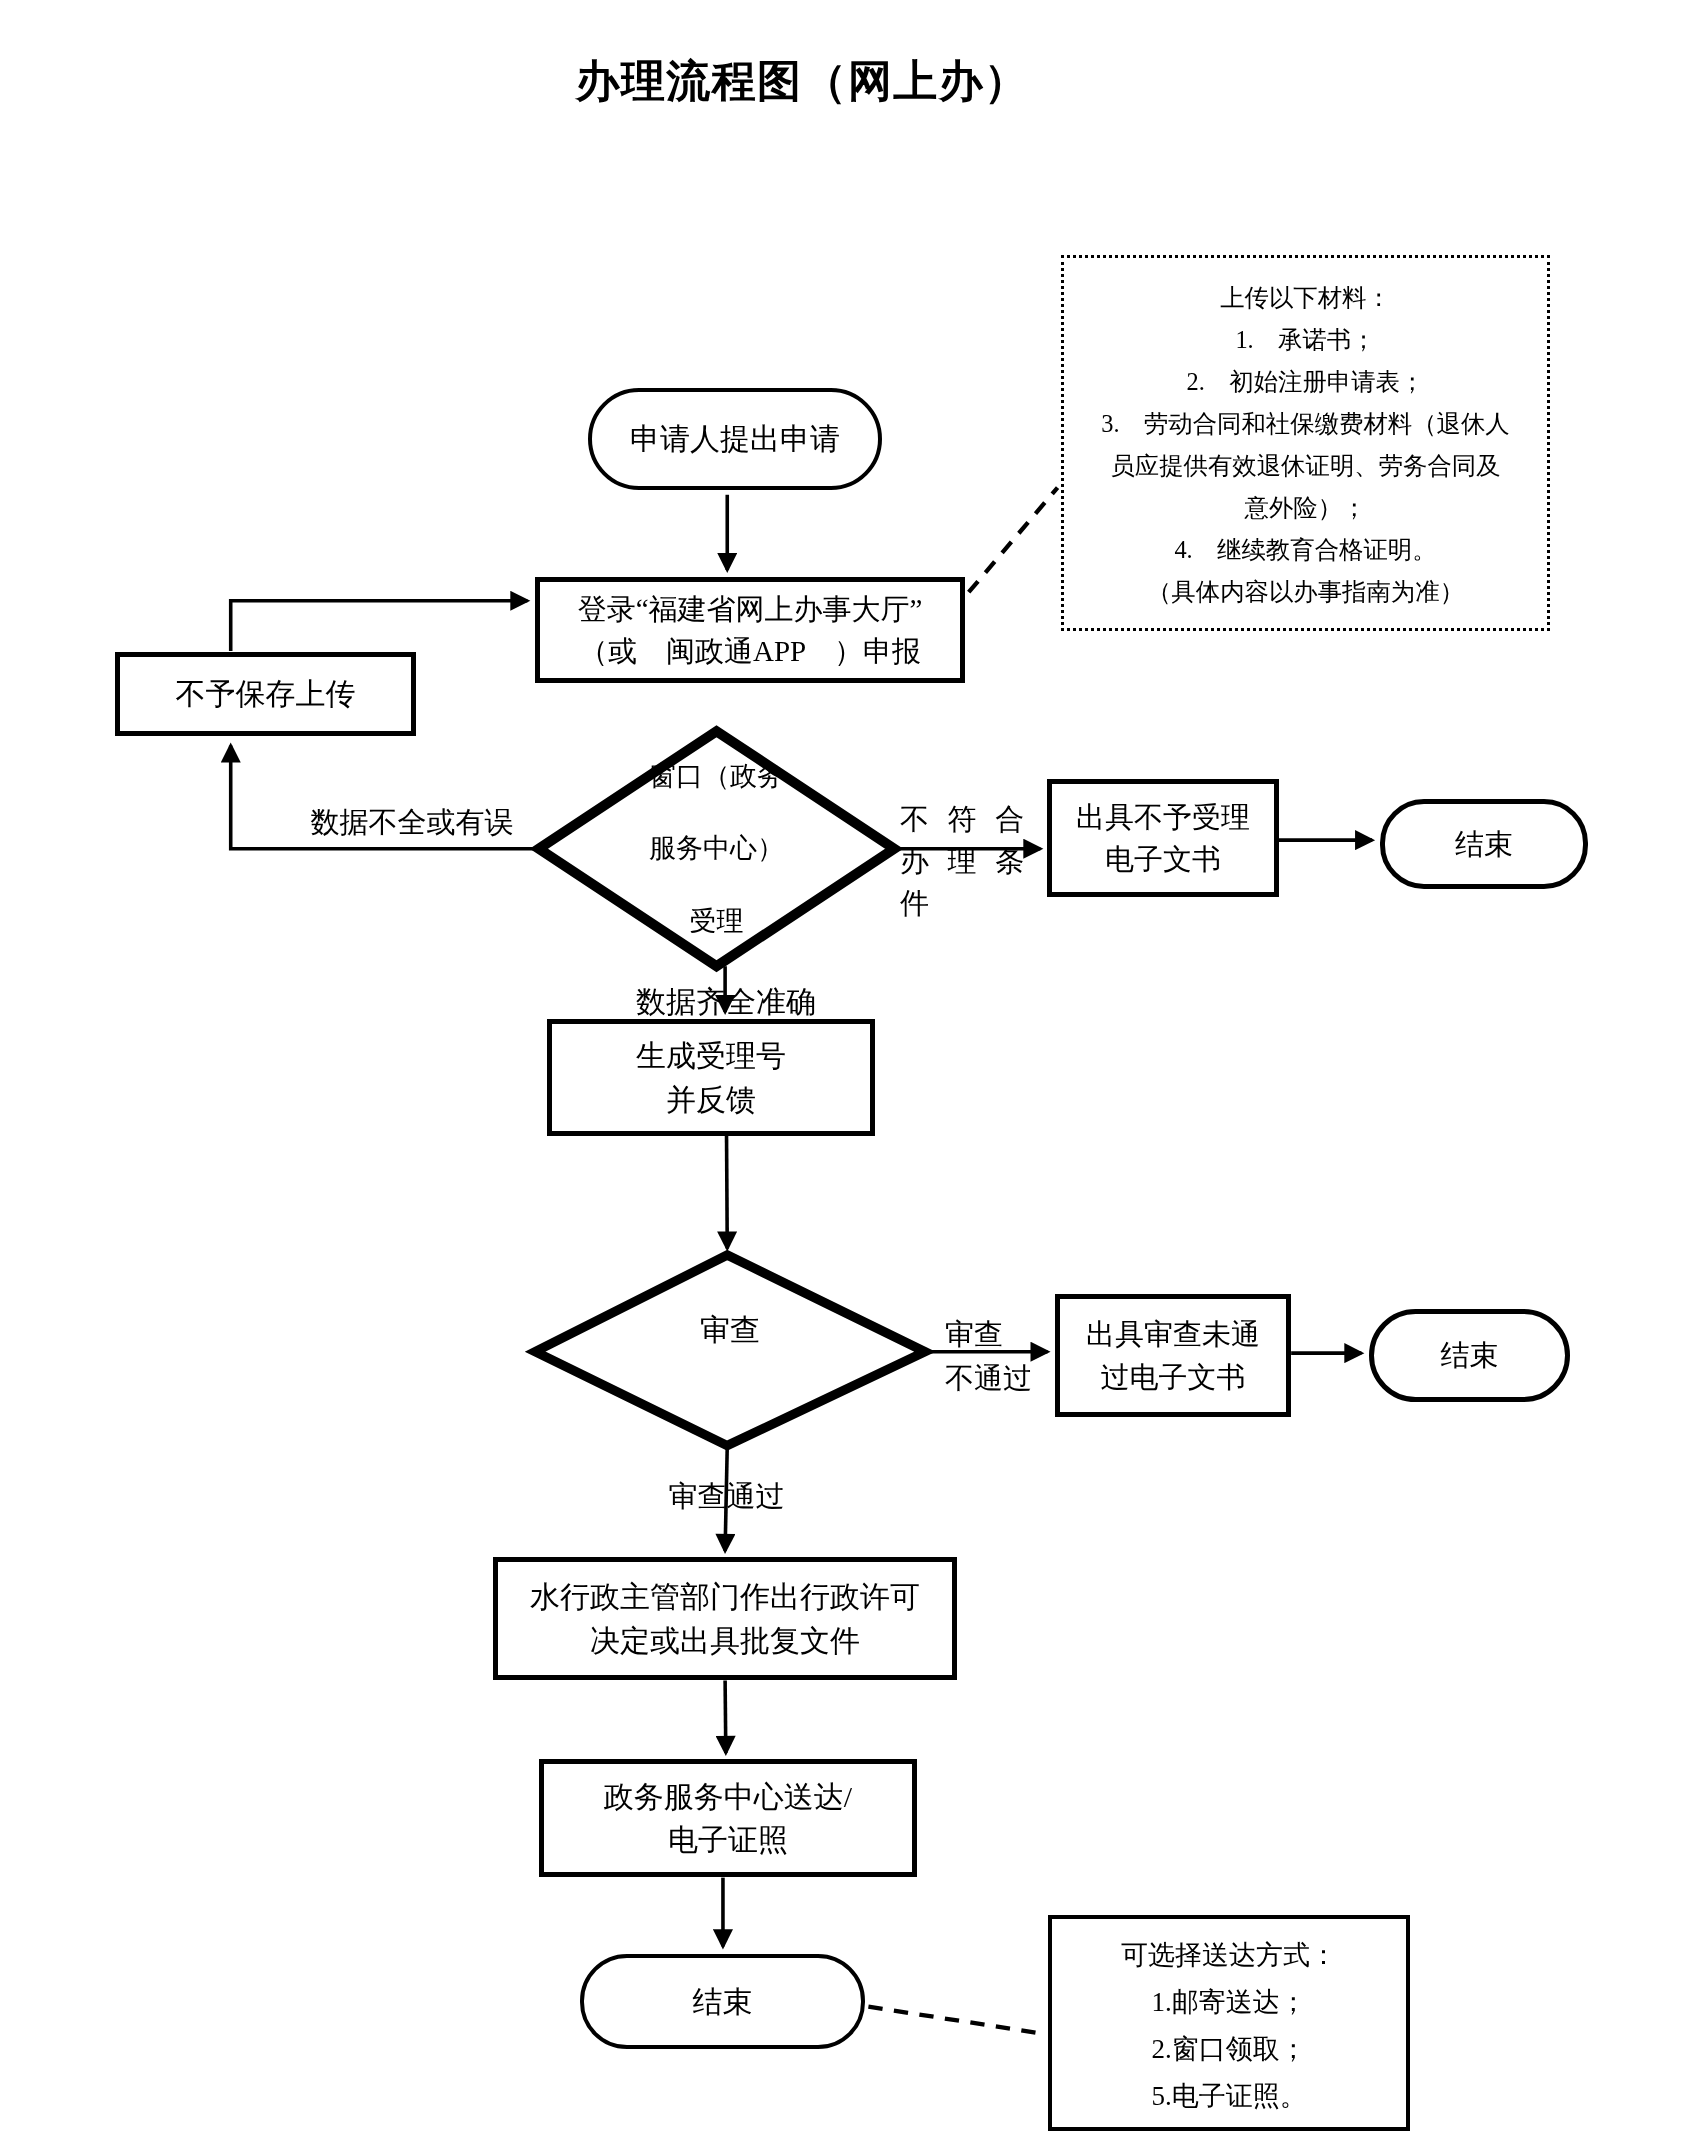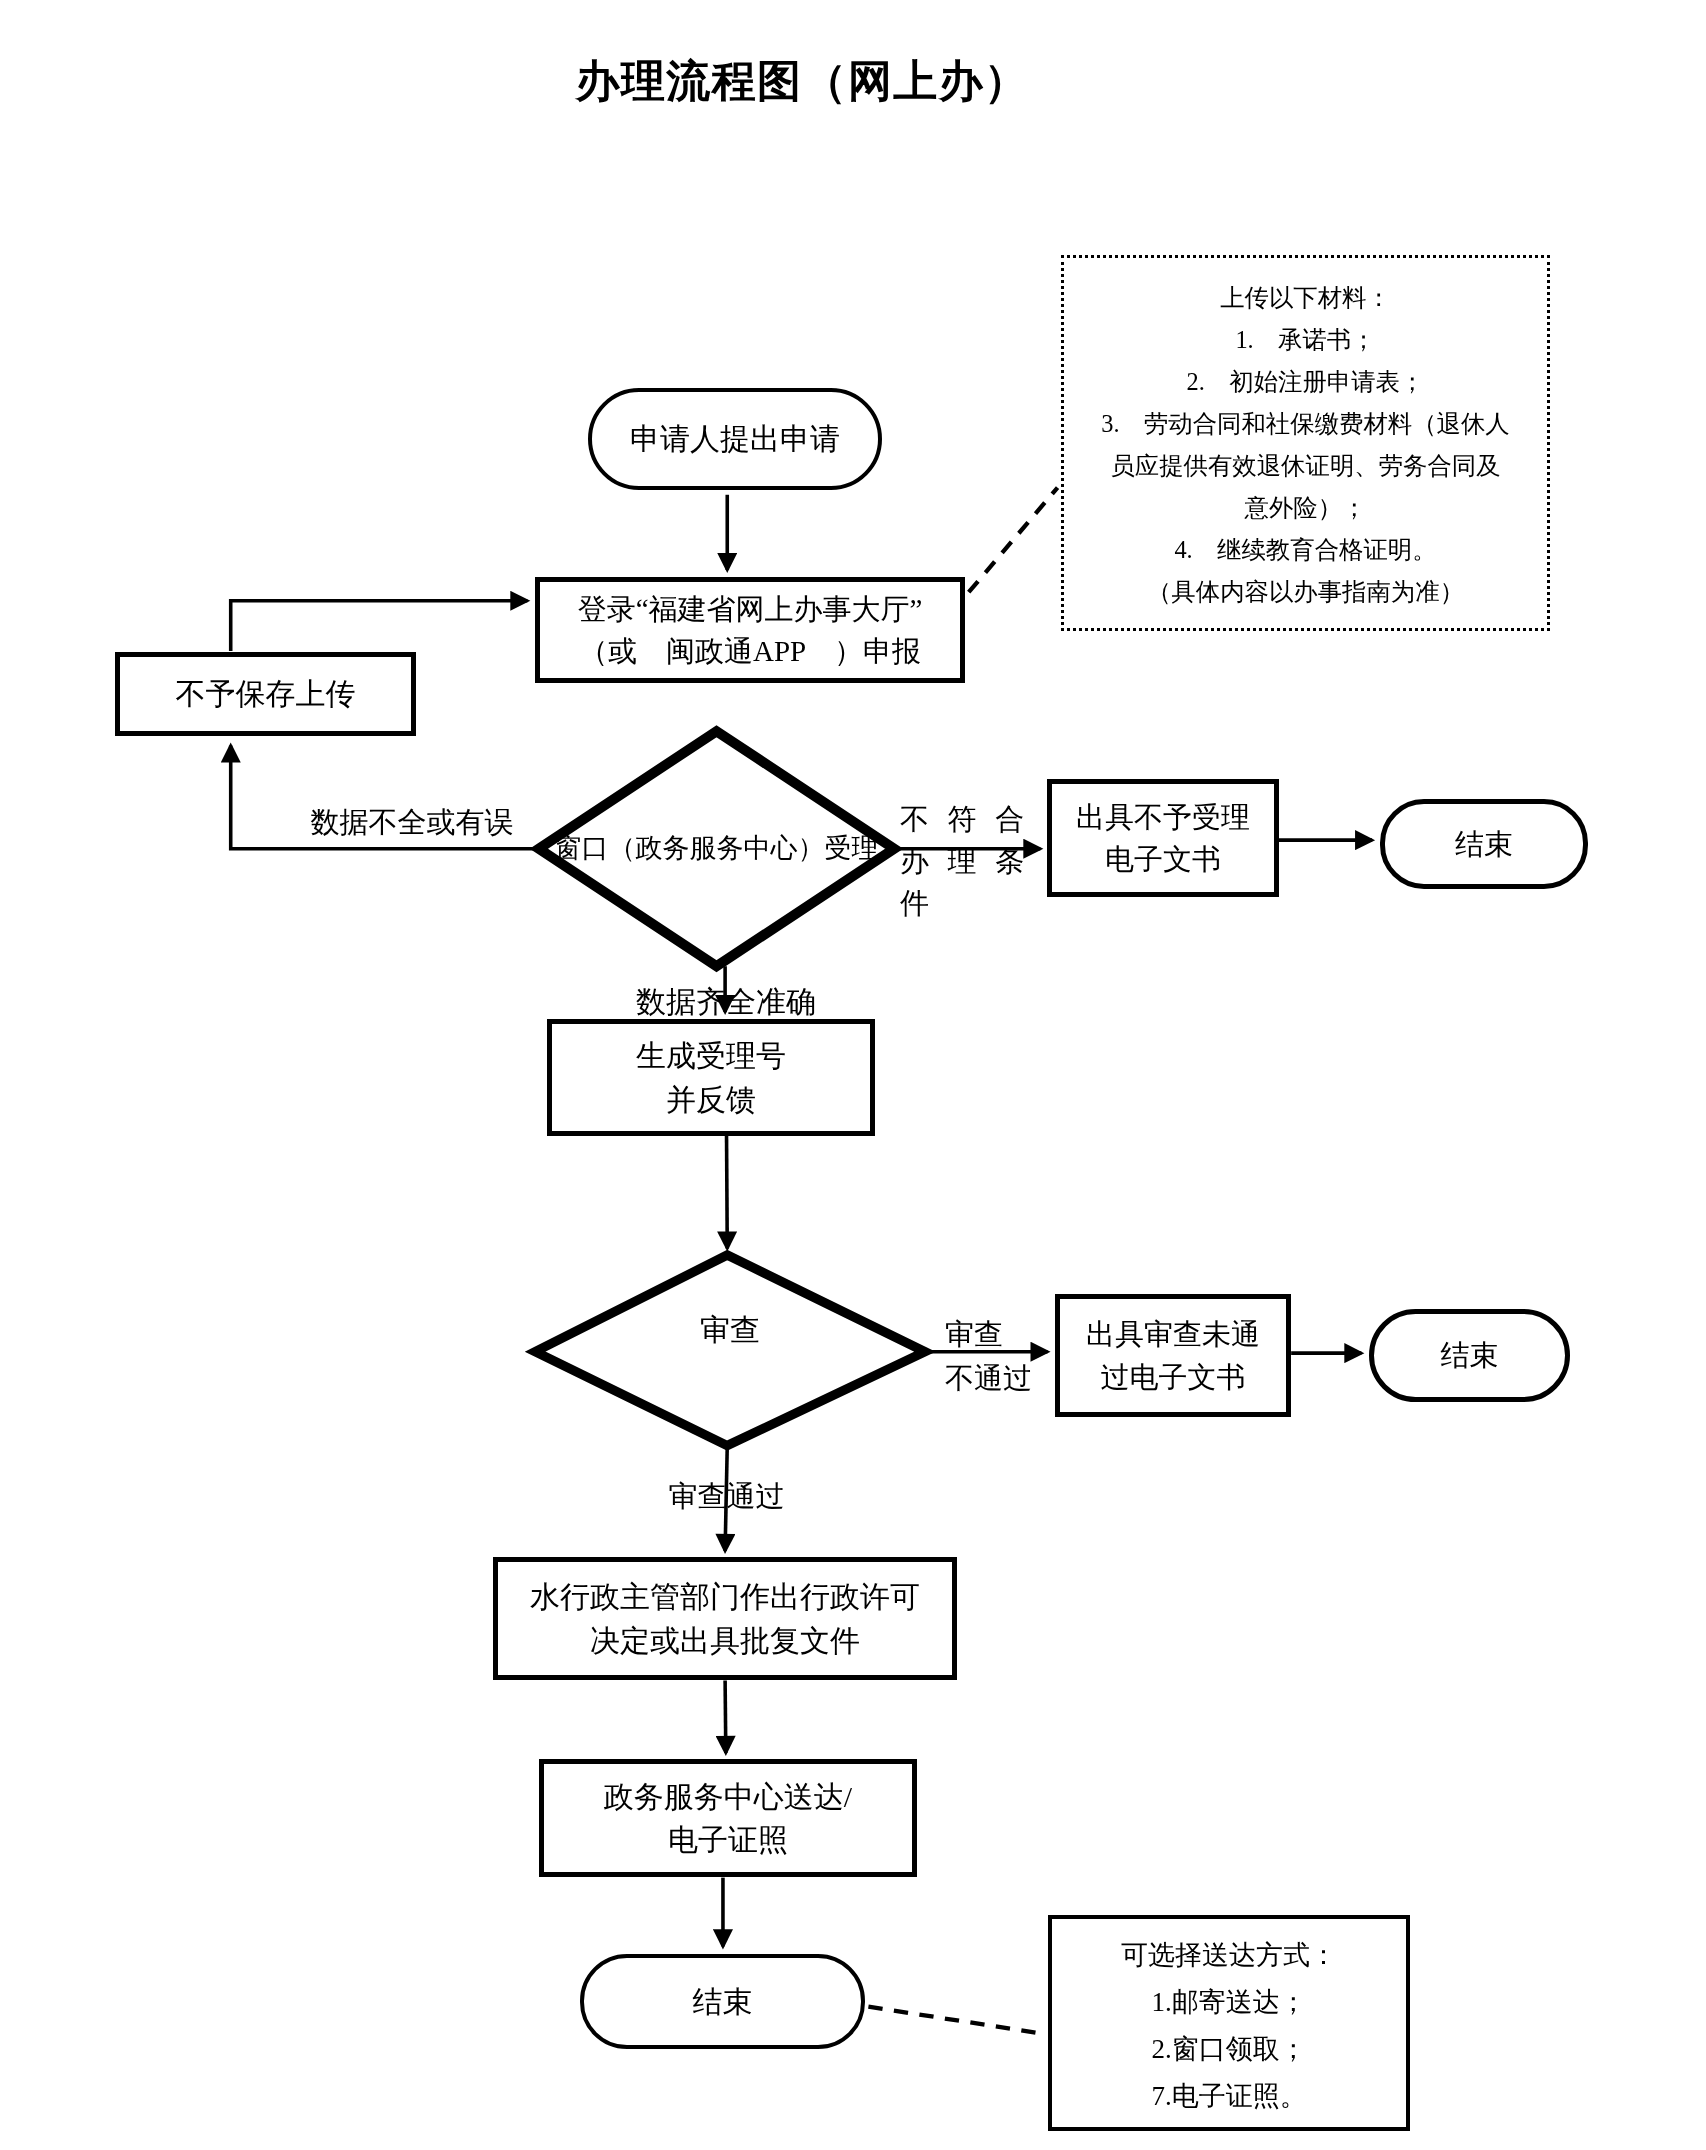--- a/index.html
+++ b/index.html
@@ -20,22 +20,22 @@
   .node{
     position:absolute;box-sizing:border-box;background:#ffffff;
     display:flex;flex-direction:column;align-items:center;justify-content:center;
     text-align:left;font-size:29px;line-height:1.45;
   }
   .rect{border:5.7px solid #000;}
   .rect-thin{border:5px solid #000;}
   .oval{border:5px solid #000;border-radius:57px;}
   .diamond-text{
     position:absolute;box-sizing:border-box;background:transparent;
-    display:flex;flex-direction:row;align-items:center;justify-content:center;
-    text-align:center;font-size:29px;line-height:1.5;
+    display:flex;flex-direction:column;justify-content:center;
+    text-align:center;font-size:29px;line-height:1.5;gap:32px;
   }
   .flow-label{
     position:absolute;font-size:29px;text-align:center;line-height:1.45;
     background:transparent;
   }
   .note{
     position:absolute;box-sizing:border-box;background:#ffffff;
     text-align:center;
   }
   .note-dotted{border:3.6px dotted #000;padding:18.6px 20px;font-size:24.4px;}
@@ -161,17 +161,17 @@
   </div>
 
   <div class="node oval" style="left:580px;top:1954px;width:285px;height:95px;border-width:4.3px;border-radius:47px;font-size:30px;">
     <div>结束</div>
   </div>
 
   <div class="note note-solid" style="left:1048px;top:1915px;width:362px;height:216px;">
     <div class="note-line">可选择送达方式：</div>
     <div class="note-line">1.邮寄送达；</div>
     <div class="note-line">2.窗口领取；</div>
-    <div class="note-line">7.电子证照。</div>
+    <div class="note-line">5.电子证照。</div>
   </div>
 
 </div>
 
 
 </body></html>

